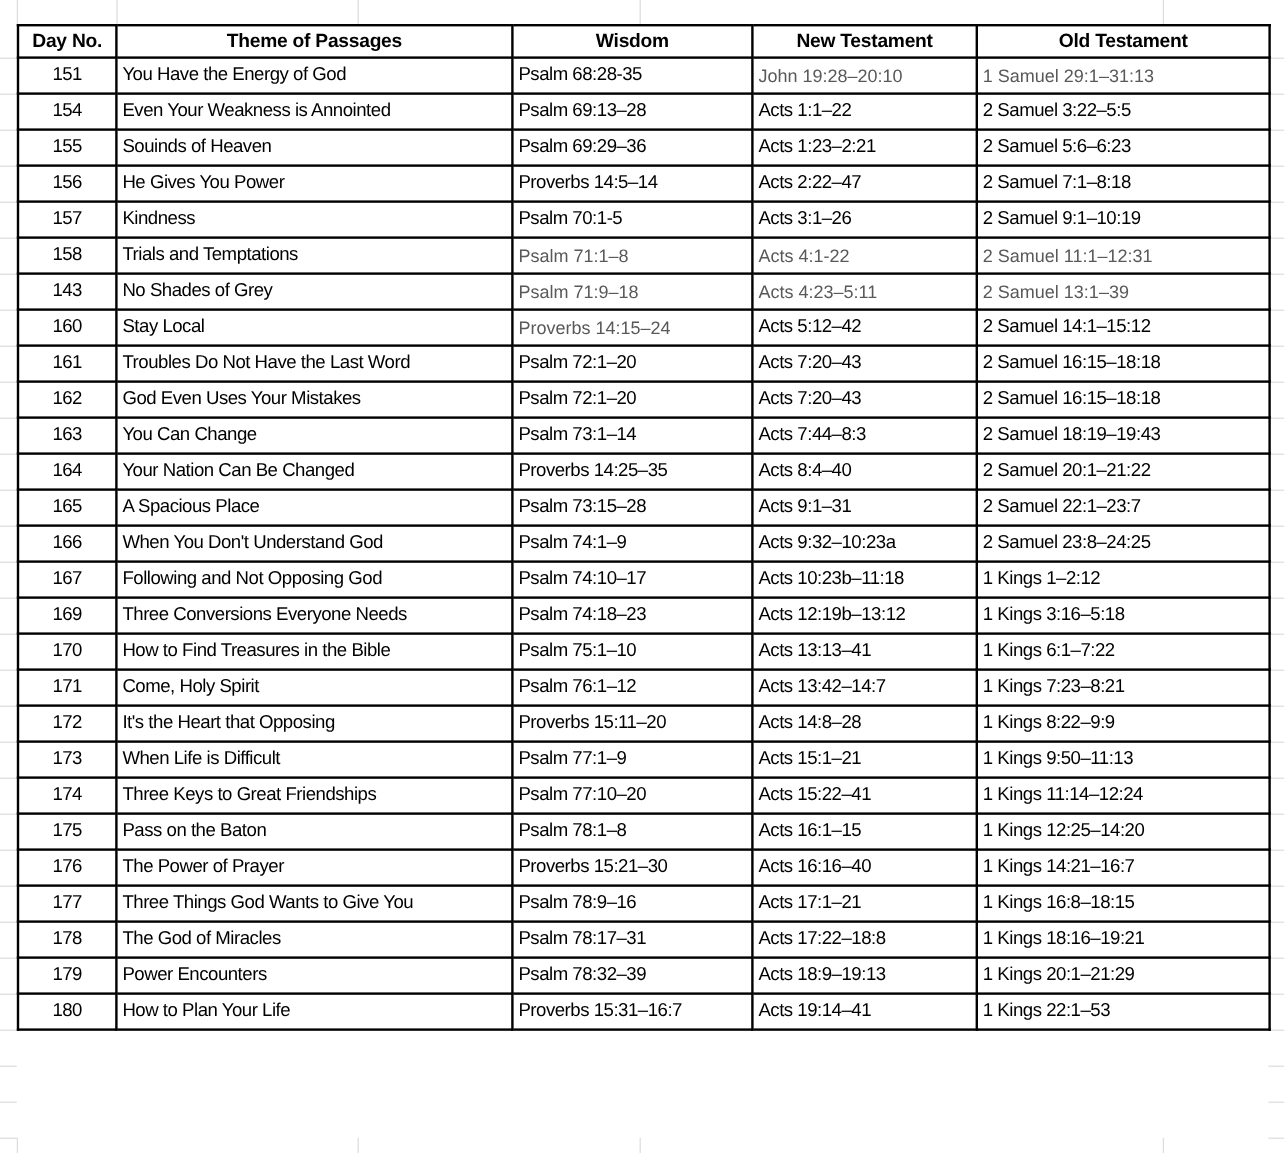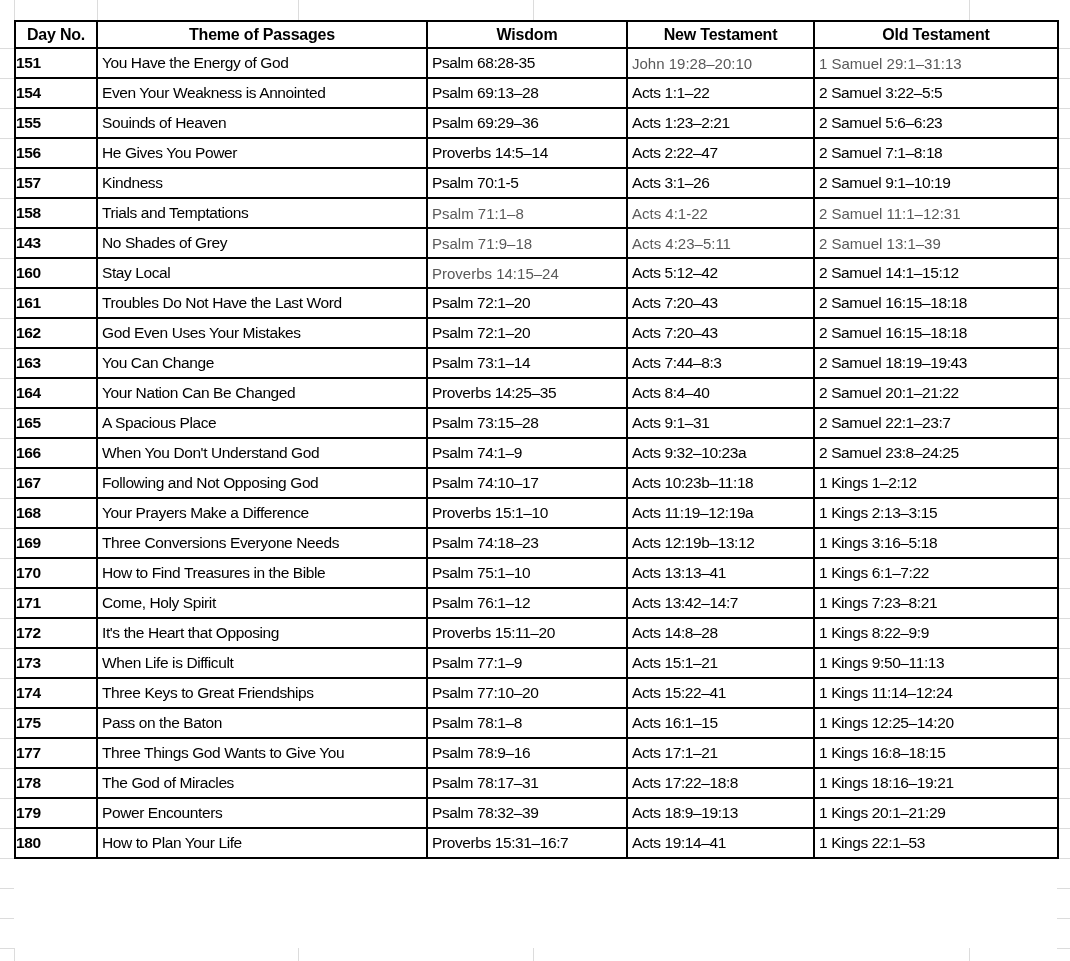--- a/index.html
+++ b/index.html
@@ -30,21 +30,21 @@
     font-size:16px;font-weight:bold;color:#000;
     text-align:center;letter-spacing:-0.2px;padding:0;
     white-space:nowrap;
   }
   td{
     font-size:15.5px;color:#000;
     letter-spacing:-0.4px;
     padding:0 3px 0 4px;
     white-space:pre;
   }
-  td.cell-day{padding:0;font-weight:bold;}
+  td.cell-day{text-align:center;padding:0;}
   td.muted{color:#595959;letter-spacing:0;font-size:15px;}
 </style>
 </head>
 <body data-name="spreadsheet-canvas">
 
 <div data-name="sheet-gridlines" id="gridlines">
     <div class="gridline v" data-name="sheet-gridline" style="left: 14px; top: 0px; width: 1px; height: 20px;"></div>
     <div class="gridline v" data-name="sheet-gridline" style="left: 97px; top: 0px; width: 1px; height: 20px;"></div>
     <div class="gridline v" data-name="sheet-gridline" style="left: 298px; top: 0px; width: 1px; height: 20px;"></div>
     <div class="gridline v" data-name="sheet-gridline" style="left: 533px; top: 0px; width: 1px; height: 20px;"></div>
@@ -234,27 +234,20 @@
         <td data-name="table-cell-ot" class="cell-ot">2 Samuel 23:8–24:25</td>
       </tr>
       <tr data-name="table-row">
         <td data-name="table-cell-day" class="cell-day">167</td>
         <td data-name="table-cell-theme" class="cell-theme">Following and Not Opposing God</td>
         <td data-name="table-cell-wisdom" class="cell-wisdom">Psalm 74:10–17</td>
         <td data-name="table-cell-nt" class="cell-nt">Acts 10:23b–11:18</td>
         <td data-name="table-cell-ot" class="cell-ot">1 Kings 1–2:12</td>
       </tr>
       <tr data-name="table-row">
-        <td data-name="table-cell-day" class="cell-day">168</td>
-        <td data-name="table-cell-theme" class="cell-theme">Your Prayers Make a Difference</td>
-        <td data-name="table-cell-wisdom" class="cell-wisdom">Proverbs 15:1–10</td>
-        <td data-name="table-cell-nt" class="cell-nt">Acts 11:19–12:19a</td>
-        <td data-name="table-cell-ot" class="cell-ot">1 Kings 2:13–3:15</td>
-      </tr>
-      <tr data-name="table-row">
         <td data-name="table-cell-day" class="cell-day">169</td>
         <td data-name="table-cell-theme" class="cell-theme">Three Conversions Everyone Needs</td>
         <td data-name="table-cell-wisdom" class="cell-wisdom">Psalm 74:18–23</td>
         <td data-name="table-cell-nt" class="cell-nt">Acts 12:19b–13:12</td>
         <td data-name="table-cell-ot" class="cell-ot">1 Kings 3:16–5:18</td>
       </tr>
       <tr data-name="table-row">
         <td data-name="table-cell-day" class="cell-day">170</td>
         <td data-name="table-cell-theme" class="cell-theme">How to Find Treasures in the Bible</td>
         <td data-name="table-cell-wisdom" class="cell-wisdom">Psalm 75:1–10</td>
@@ -290,20 +283,27 @@
         <td data-name="table-cell-ot" class="cell-ot">1 Kings 11:14–12:24</td>
       </tr>
       <tr data-name="table-row">
         <td data-name="table-cell-day" class="cell-day">175</td>
         <td data-name="table-cell-theme" class="cell-theme">Pass on the Baton</td>
         <td data-name="table-cell-wisdom" class="cell-wisdom">Psalm 78:1–8</td>
         <td data-name="table-cell-nt" class="cell-nt">Acts 16:1–15</td>
         <td data-name="table-cell-ot" class="cell-ot">1 Kings 12:25–14:20</td>
       </tr>
       <tr data-name="table-row">
+        <td data-name="table-cell-day" class="cell-day">176</td>
+        <td data-name="table-cell-theme" class="cell-theme">The Power of Prayer</td>
+        <td data-name="table-cell-wisdom" class="cell-wisdom">Proverbs 15:21–30</td>
+        <td data-name="table-cell-nt" class="cell-nt">Acts 16:16–40</td>
+        <td data-name="table-cell-ot" class="cell-ot">1 Kings 14:21–16:7</td>
+      </tr>
+      <tr data-name="table-row">
         <td data-name="table-cell-day" class="cell-day">177</td>
         <td data-name="table-cell-theme" class="cell-theme">Three Things God Wants to Give You</td>
         <td data-name="table-cell-wisdom" class="cell-wisdom">Psalm 78:9–16</td>
         <td data-name="table-cell-nt" class="cell-nt">Acts 17:1–21</td>
         <td data-name="table-cell-ot" class="cell-ot">1 Kings 16:8–18:15</td>
       </tr>
       <tr data-name="table-row">
         <td data-name="table-cell-day" class="cell-day">178</td>
         <td data-name="table-cell-theme" class="cell-theme">The God of Miracles</td>
         <td data-name="table-cell-wisdom" class="cell-wisdom">Psalm 78:17–31</td>

